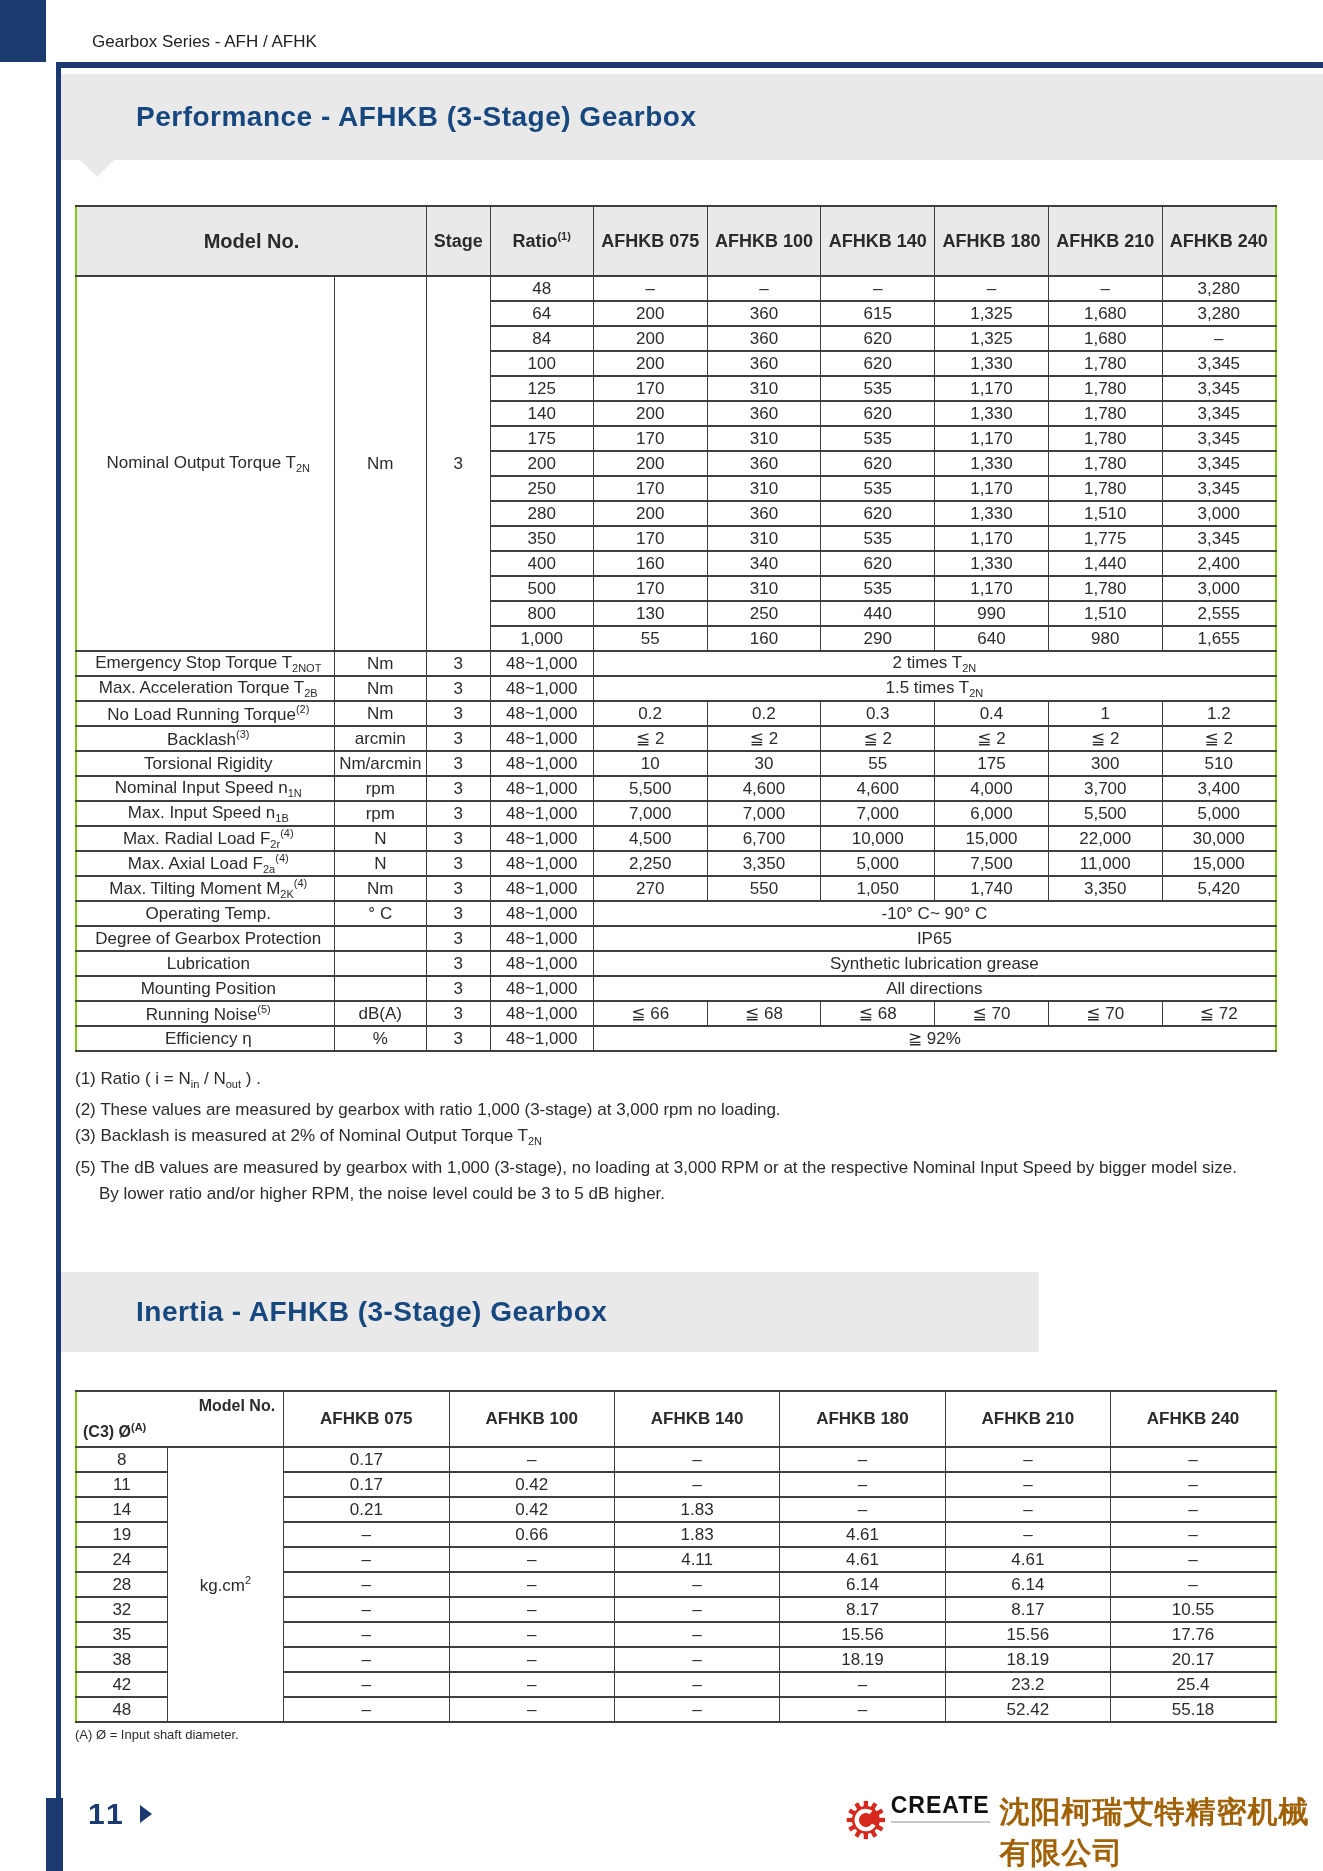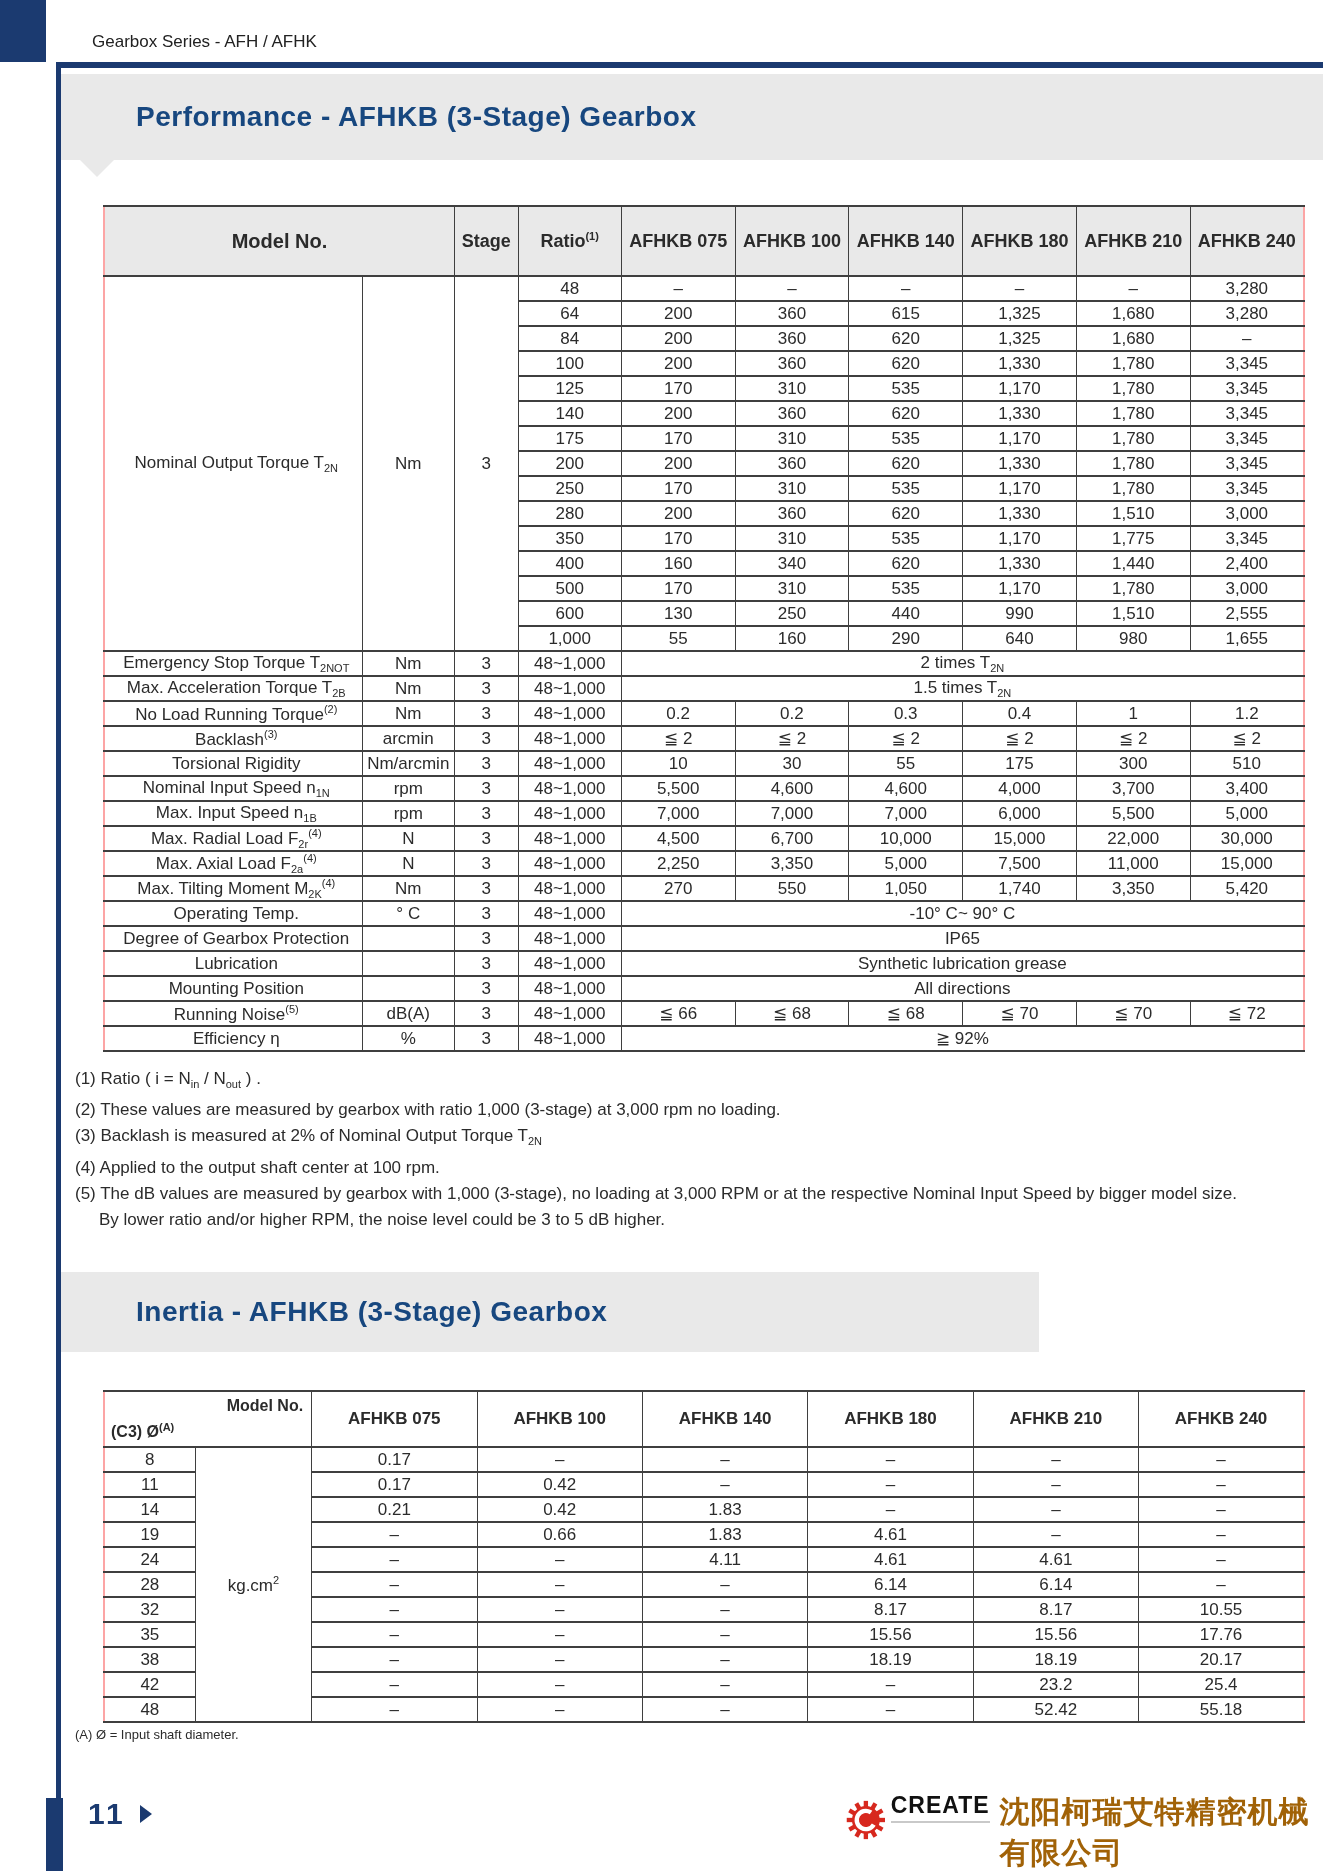--- a/index.html
+++ b/index.html
@@ -17,21 +17,21 @@
   
   .banner{background:#e9e9e9;display:flex;align-items:center;}
   .perf-banner{left:61px;top:74px;width:1262px;height:86px;}
   .inertia-banner{left:61px;top:1272px;width:978px;height:80px;}
   .banner-title{margin:0;padding-left:75px;font-size:28px;font-weight:bold;color:#17477f;letter-spacing:0.5px;}
   .banner-notch{left:80px;top:160px;width:0;height:0;border-left:17px solid transparent;border-right:17px solid transparent;border-top:17px solid #e9e9e9;}
   
   .table-wrap{left:75px;width:1202px;}
   .perf-wrap{top:205px;}
   .inertia-wrap{top:1390px;}
-  table.dtable{border-collapse:collapse;table-layout:fixed;width:100%;border:2px solid #fca5a5;margin-left:28px;}
+  table.dtable{border-collapse:collapse;table-layout:fixed;width:100%;border:2px solid #84cc16;}
   .dtable th,.dtable td{
     border:2px solid #3f3f3f;border-left-width:1px;border-right-width:1px;
     text-align:center;padding:0 3px;font-size:17px;white-space:nowrap;overflow:hidden;
   }
   .dtable thead th{background:#e9e9e9;font-weight:bold;font-size:18px;}
   .inertia-grid thead th{background:#ffffff;font-size:17px;}
   .perf-grid thead tr{height:70px;}
   .inertia-grid thead tr{height:56px;}
   .dtable tbody tr{height:25px;}
   .dtable td.lbl{text-align:center;padding-left:9px;}
@@ -214,21 +214,21 @@
         <tr>
           <td>500</td>
           <td>170</td>
           <td>310</td>
           <td>535</td>
           <td>1,170</td>
           <td>1,780</td>
           <td>3,000</td>
         </tr>
         <tr>
-          <td>600</td>
+          <td>800</td>
           <td>130</td>
           <td>250</td>
           <td>440</td>
           <td>990</td>
           <td>1,510</td>
           <td>2,555</td>
         </tr>
         <tr>
           <td>1,000</td>
           <td>55</td>
@@ -396,21 +396,20 @@
           <td colspan="6">≧ 92%</td>
         </tr>
       </tbody>
   </table>
 </div>
 
 <div class="abs footnotes">
     <div class="footnote">(1) Ratio ( i = N<sub>in</sub> / N<sub>out</sub> ) .</div>
     <div class="footnote">(2) These values are measured by gearbox with ratio 1,000 (3-stage) at 3,000 rpm no loading.</div>
     <div class="footnote">(3) Backlash is measured at 2% of Nominal Output Torque T<sub>2N</sub></div>
-    <div class="footnote">(4) Applied to the output shaft center at 100 rpm.</div>
     <div class="footnote">(5) The dB values are measured by gearbox with 1,000 (3-stage), no loading at 3,000 RPM or at the respective Nominal Input Speed by bigger model size.</div>
     <div class="footnote indent">By lower ratio and/or higher RPM, the noise level could be 3 to 5 dB higher.</div>
   </div>
 
 <div class="abs banner inertia-banner">
   <h1 class="banner-title">Inertia - AFHKB (3-Stage) Gearbox</h1>
 </div>
 
 <div class="abs table-wrap inertia-wrap">
   <table class="dtable inertia-grid">

